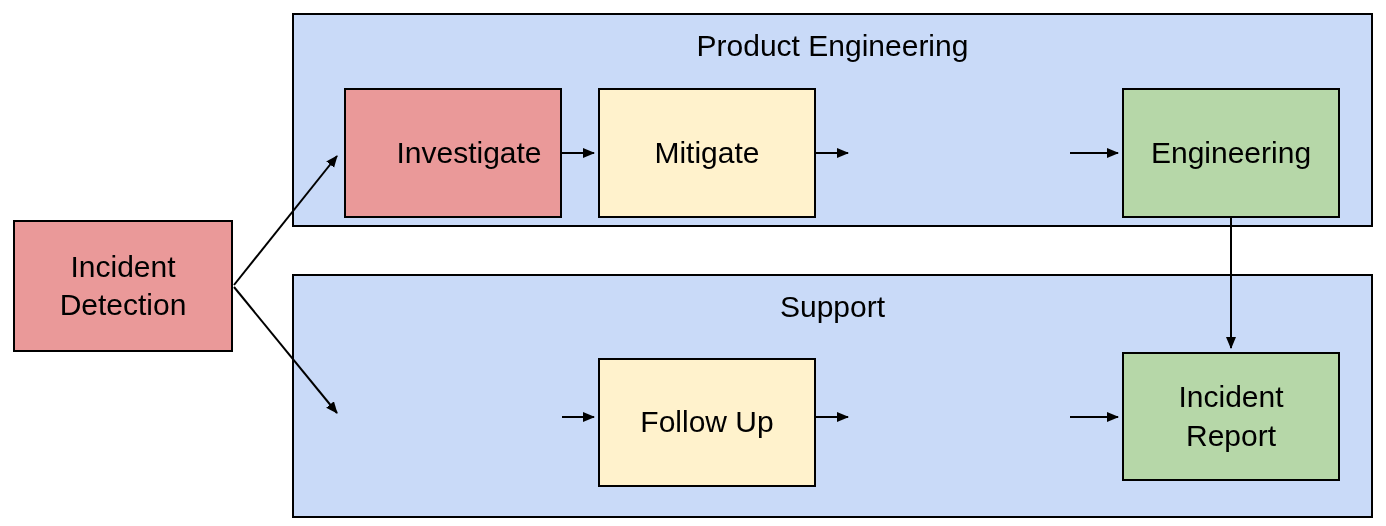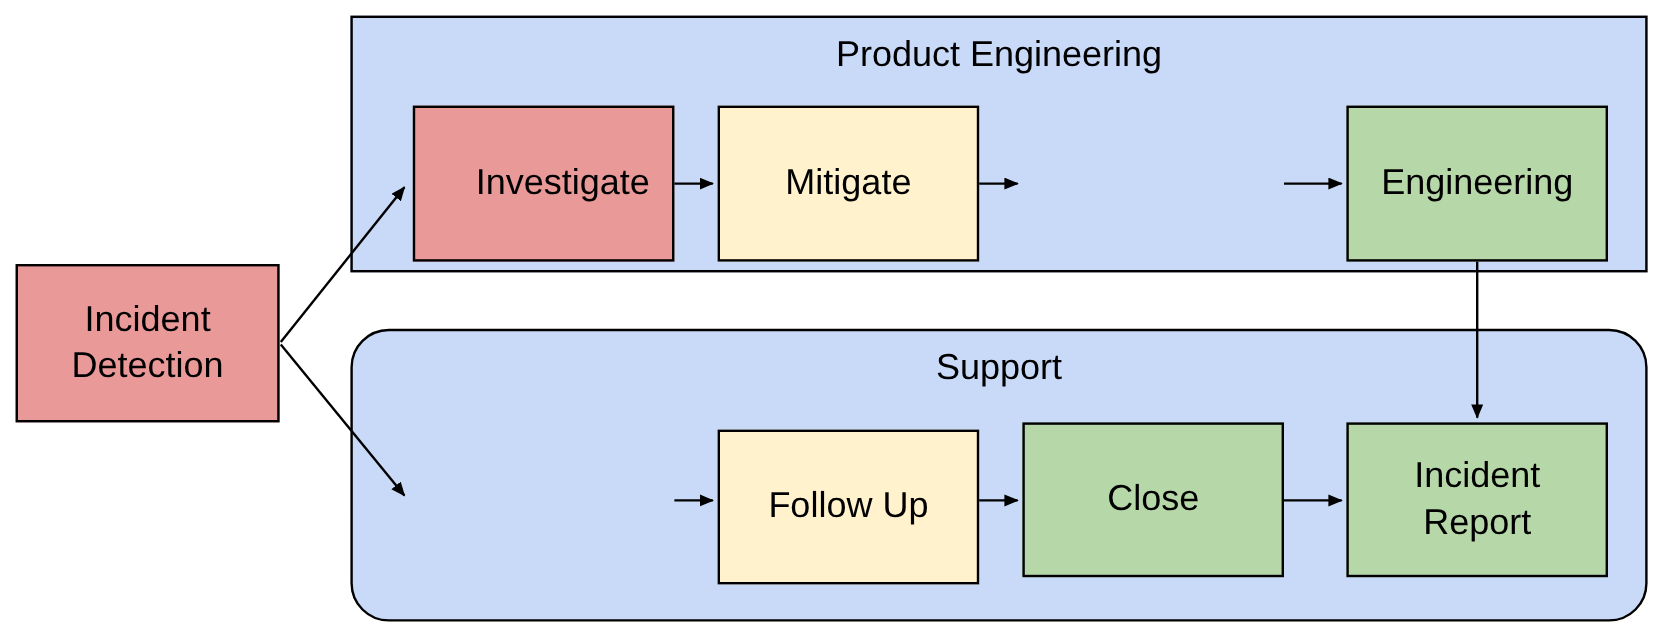--- a/index.html
+++ b/index.html
@@ -57,21 +57,20 @@
     left: 292px;
     top: 13px;
     width: 1081px;
     height: 214px;
   }
   #lane-support {
     left: 292px;
     top: 274px;
     width: 1081px;
     height: 244px;
-    border-radius: 32px;
   }
   .edges-layer {
     position: absolute;
     left: 0;
     top: 0;
     width: 1386px;
     height: 526px;
     z-index: 2;
     pointer-events: none;
   }
@@ -108,18 +107,17 @@
   <div class="lane" id="lane-engineering" style="background-color: rgb(201, 218, 248);">
     <div class="lane-title">Product Engineering</div>
     <div class="node" style="left: 50px; top: 73px; background-color: rgb(234, 153, 153); padding-left: 32px;">Investigate</div>
     <div class="node" style="left: 304px; top: 73px; background-color: rgb(255, 242, 204);">Mitigate</div>
     <div class="node" style="left: 828px; top: 73px; background-color: rgb(182, 215, 168);">Engineering</div>
   </div>
 
   <div class="lane" id="lane-support" style="background-color: rgb(201, 218, 248);">
     <div class="lane-title">Support</div>
     <div class="node" style="left: 304px; top: 82px; height: 129px; background-color: rgb(255, 242, 204);">Follow Up</div>
-    <div class="node" style="left: 558px; top: 76px; height: 129px; background-color: rgb(182, 215, 168);">Close</div>
     <div class="node" style="left: 828px; top: 76px; height: 129px; background-color: rgb(182, 215, 168);">Incident
 Report</div>
   </div>
 
 </div>
 
 </body></html>

